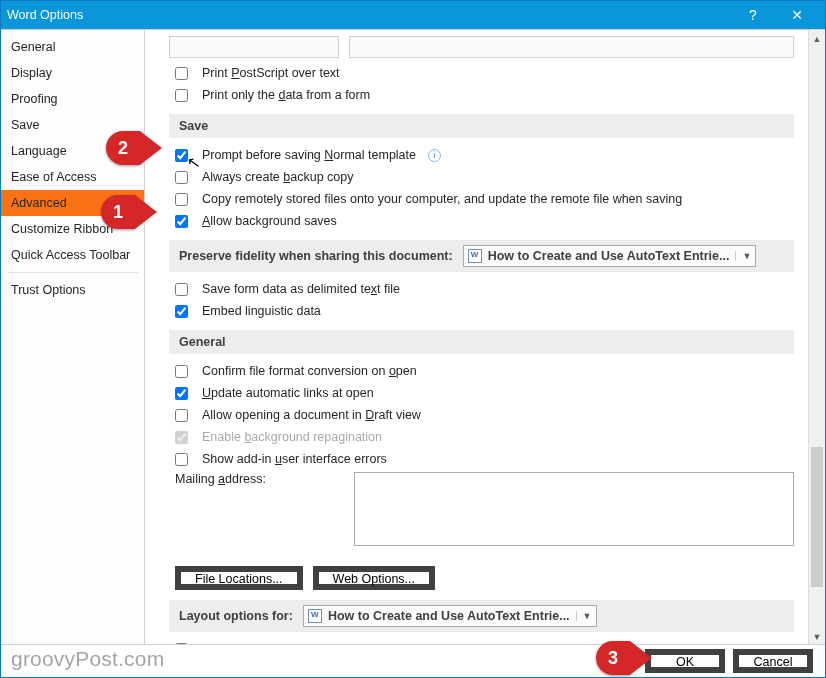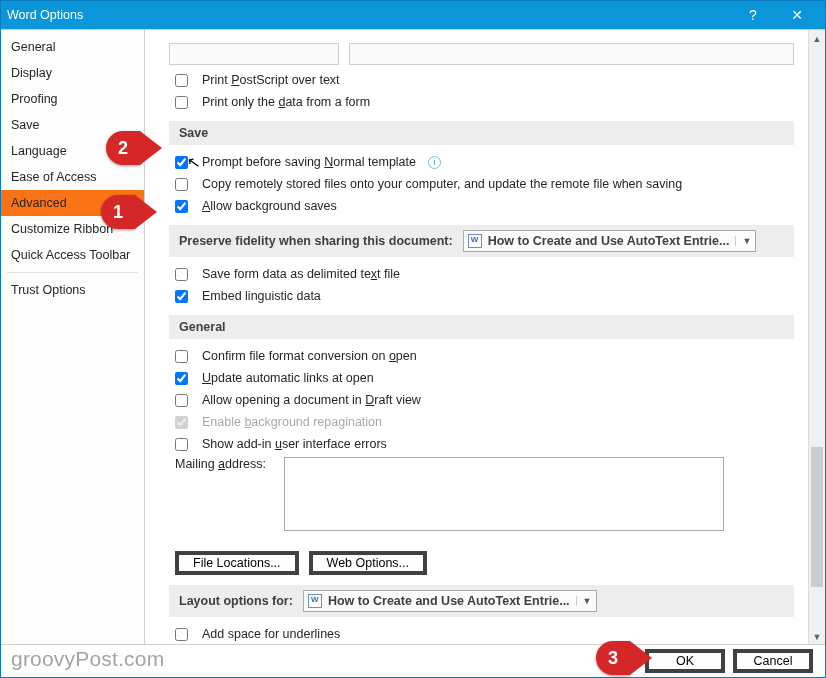--- a/index.html
+++ b/index.html
@@ -7,37 +7,37 @@
   .window { width: 826px; height: 678px; border: 1px solid #0a7abf; position: relative; background: #fff; overflow: hidden; }
   .titlebar { height: 28px; background: #0a96d8; display: flex; align-items: center; padding: 0 6px; color: #fff; }
   .titlebar .title { flex: 1; font-size: 12.5px; }
   .titlebar .win-btn { width: 44px; text-align: center; font-size: 14px; height: 28px; line-height: 28px; }
   .body { display: flex; height: 616px; border-top: 1px solid #d0d0d0; }
   .sidebar { width: 144px; border-right: 1px solid #d0d0d0; padding: 4px 0; background: #fdfdfd; }
   .nav-item { padding: 6px 10px; cursor: default; color: #262626; }
   .nav-item.selected { background: #f97316; }
   .nav-sep { height: 1px; background: #e0e0e0; margin: 4px 6px; }
   .content-wrap { flex: 1; display: flex; position: relative; }
-  .content { flex: 1; padding: 13px 14px 6px 24px; overflow: hidden; position: relative; }
+  .content { flex: 1; padding: 6px 14px 6px 24px; overflow: hidden; position: relative; }
   .scrollbar { width: 17px; background: #f0f0f0; border-left: 1px solid #dcdcdc; display: flex; flex-direction: column; }
   .sb-btn { height: 17px; background: #f0f0f0; display:flex;align-items:center;justify-content:center;color:#606060;font-size:9px;}
   .sb-track { flex: 1; position: relative; }
   .sb-thumb { position: absolute; left: 2px; right: 2px; top: 400px; height: 140px; background: #cccccc; }
   .section-head { background: #ededed; padding: 5px 10px; margin: 10px 0 8px 0; font-weight: 600; color: #404040; display:flex; align-items:center; gap:10px;}
   .row { display: flex; align-items: center; gap: 8px; margin: 4px 0 4px 6px; line-height: 18px; }
   input[type=checkbox] { width: 13px; height: 13px; margin: 0 6px 0 0; }
   .disabled { color: #a9a9a9; }
   .info-icon { display:inline-block; width:13px;height:13px;border:1px solid #7fb9e2;border-radius:50%;color:#4a90c2;font-size:9px;line-height:11px;text-align:center;margin-left:4px;}
   label span.ul { text-decoration: underline; }
   .dropdown { display:inline-flex; align-items:center; border:1px solid #aaa; height:22px; padding:0 4px 0 4px; gap:6px; background:#fff; min-width: 260px;}
   .dropdown .dd-text{flex:1; white-space:nowrap; overflow:hidden; text-overflow:ellipsis;}
   .dropdown .dd-arrow{border-left:1px solid #ccc; padding-left:6px; color:#555;font-size:9px;}
-  .btn { border:4px solid #404040; background:#fdfdfd; height:24px; padding: 0 14px; cursor:default; }
+  .btn { border:6px solid #404040; background:#fdfdfd; height:24px; padding: 0 14px; cursor:default; }
   .btn-row { display:flex; gap:10px; margin: 14px 0 4px 6px;}
-  .textarea-row { display:flex; gap:18px; align-items:flex-start; margin:4px 0 20px 6px;}
+  .textarea-row { display:flex; gap:18px; align-items:flex-start; margin:4px 0 20px 6px;justify-content:space-between;}
   textarea { width: 440px; height: 74px; border:1px solid #aaa; resize:none; font-family:inherit;font-size:inherit;padding:2px;}
   .bottom-bar { position:absolute; bottom:0; left:0; right:0; height:33px; border-top:1px solid #d0d0d0; display:flex; justify-content:flex-end; align-items:center; gap:8px; padding:0 12px; background:#fff;}
   .bottom-bar .btn { width: 80px; text-align:center;}
   .callout { position:absolute; display:flex; align-items:center; z-index:50; pointer-events:none; }
   .callout .bubble { background:#d62728; color:#fff; font-weight:700; font-size:18px; width:34px; height:34px; border-radius:17px 0 0 17px; display:flex;align-items:center;justify-content:center; box-shadow:0 1px 3px rgba(0,0,0,.4);}
   .callout .point { width:0;height:0;border-top:17px solid transparent;border-bottom:17px solid transparent;border-left:22px solid #d62728;}
   .cursor { position:absolute; z-index:40; font-size:16px; color:#000; pointer-events:none; transform: rotate(-10deg);}
   .watermark { position:absolute; bottom:6px; left:10px; color:#a4a4a4; font-size:21px; z-index:60; letter-spacing:.2px; font-weight:400;}
   .top-stub { height: 22px; display:flex; gap:10px; margin-bottom:6px;}
   .top-stub .stub{border:1px solid #cfcfcf; flex:0 0 170px; height:22px; background:#fafafa;}
@@ -91,20 +91,24 @@
 
         <div class="section-head">Save</div>
 
         <div class="row">
           <input type="checkbox" checked="" style="">
           <label>Prompt before saving <span class="ul">N</span>ormal template</label>
           <span class="info-icon">i</span>
         </div>
         <div class="row">
           <input type="checkbox" style="">
+          <label>Always create <span class="ul">b</span>ackup copy</label>
+        </div>
+        <div class="row">
+          <input type="checkbox" style="">
           <label>Copy remotely stored files onto your computer, and update the remote file when saving</label>
         </div>
         <div class="row">
           <input type="checkbox" checked="" style="">
           <label><span class="ul">A</span>llow background saves</label>
         </div>
 
         <div class="section-head">
           <span>Preserve fidelity when sharing this document:</span>
           <span class="dropdown" style="min-width:252px;background:#fbfbfb;">

